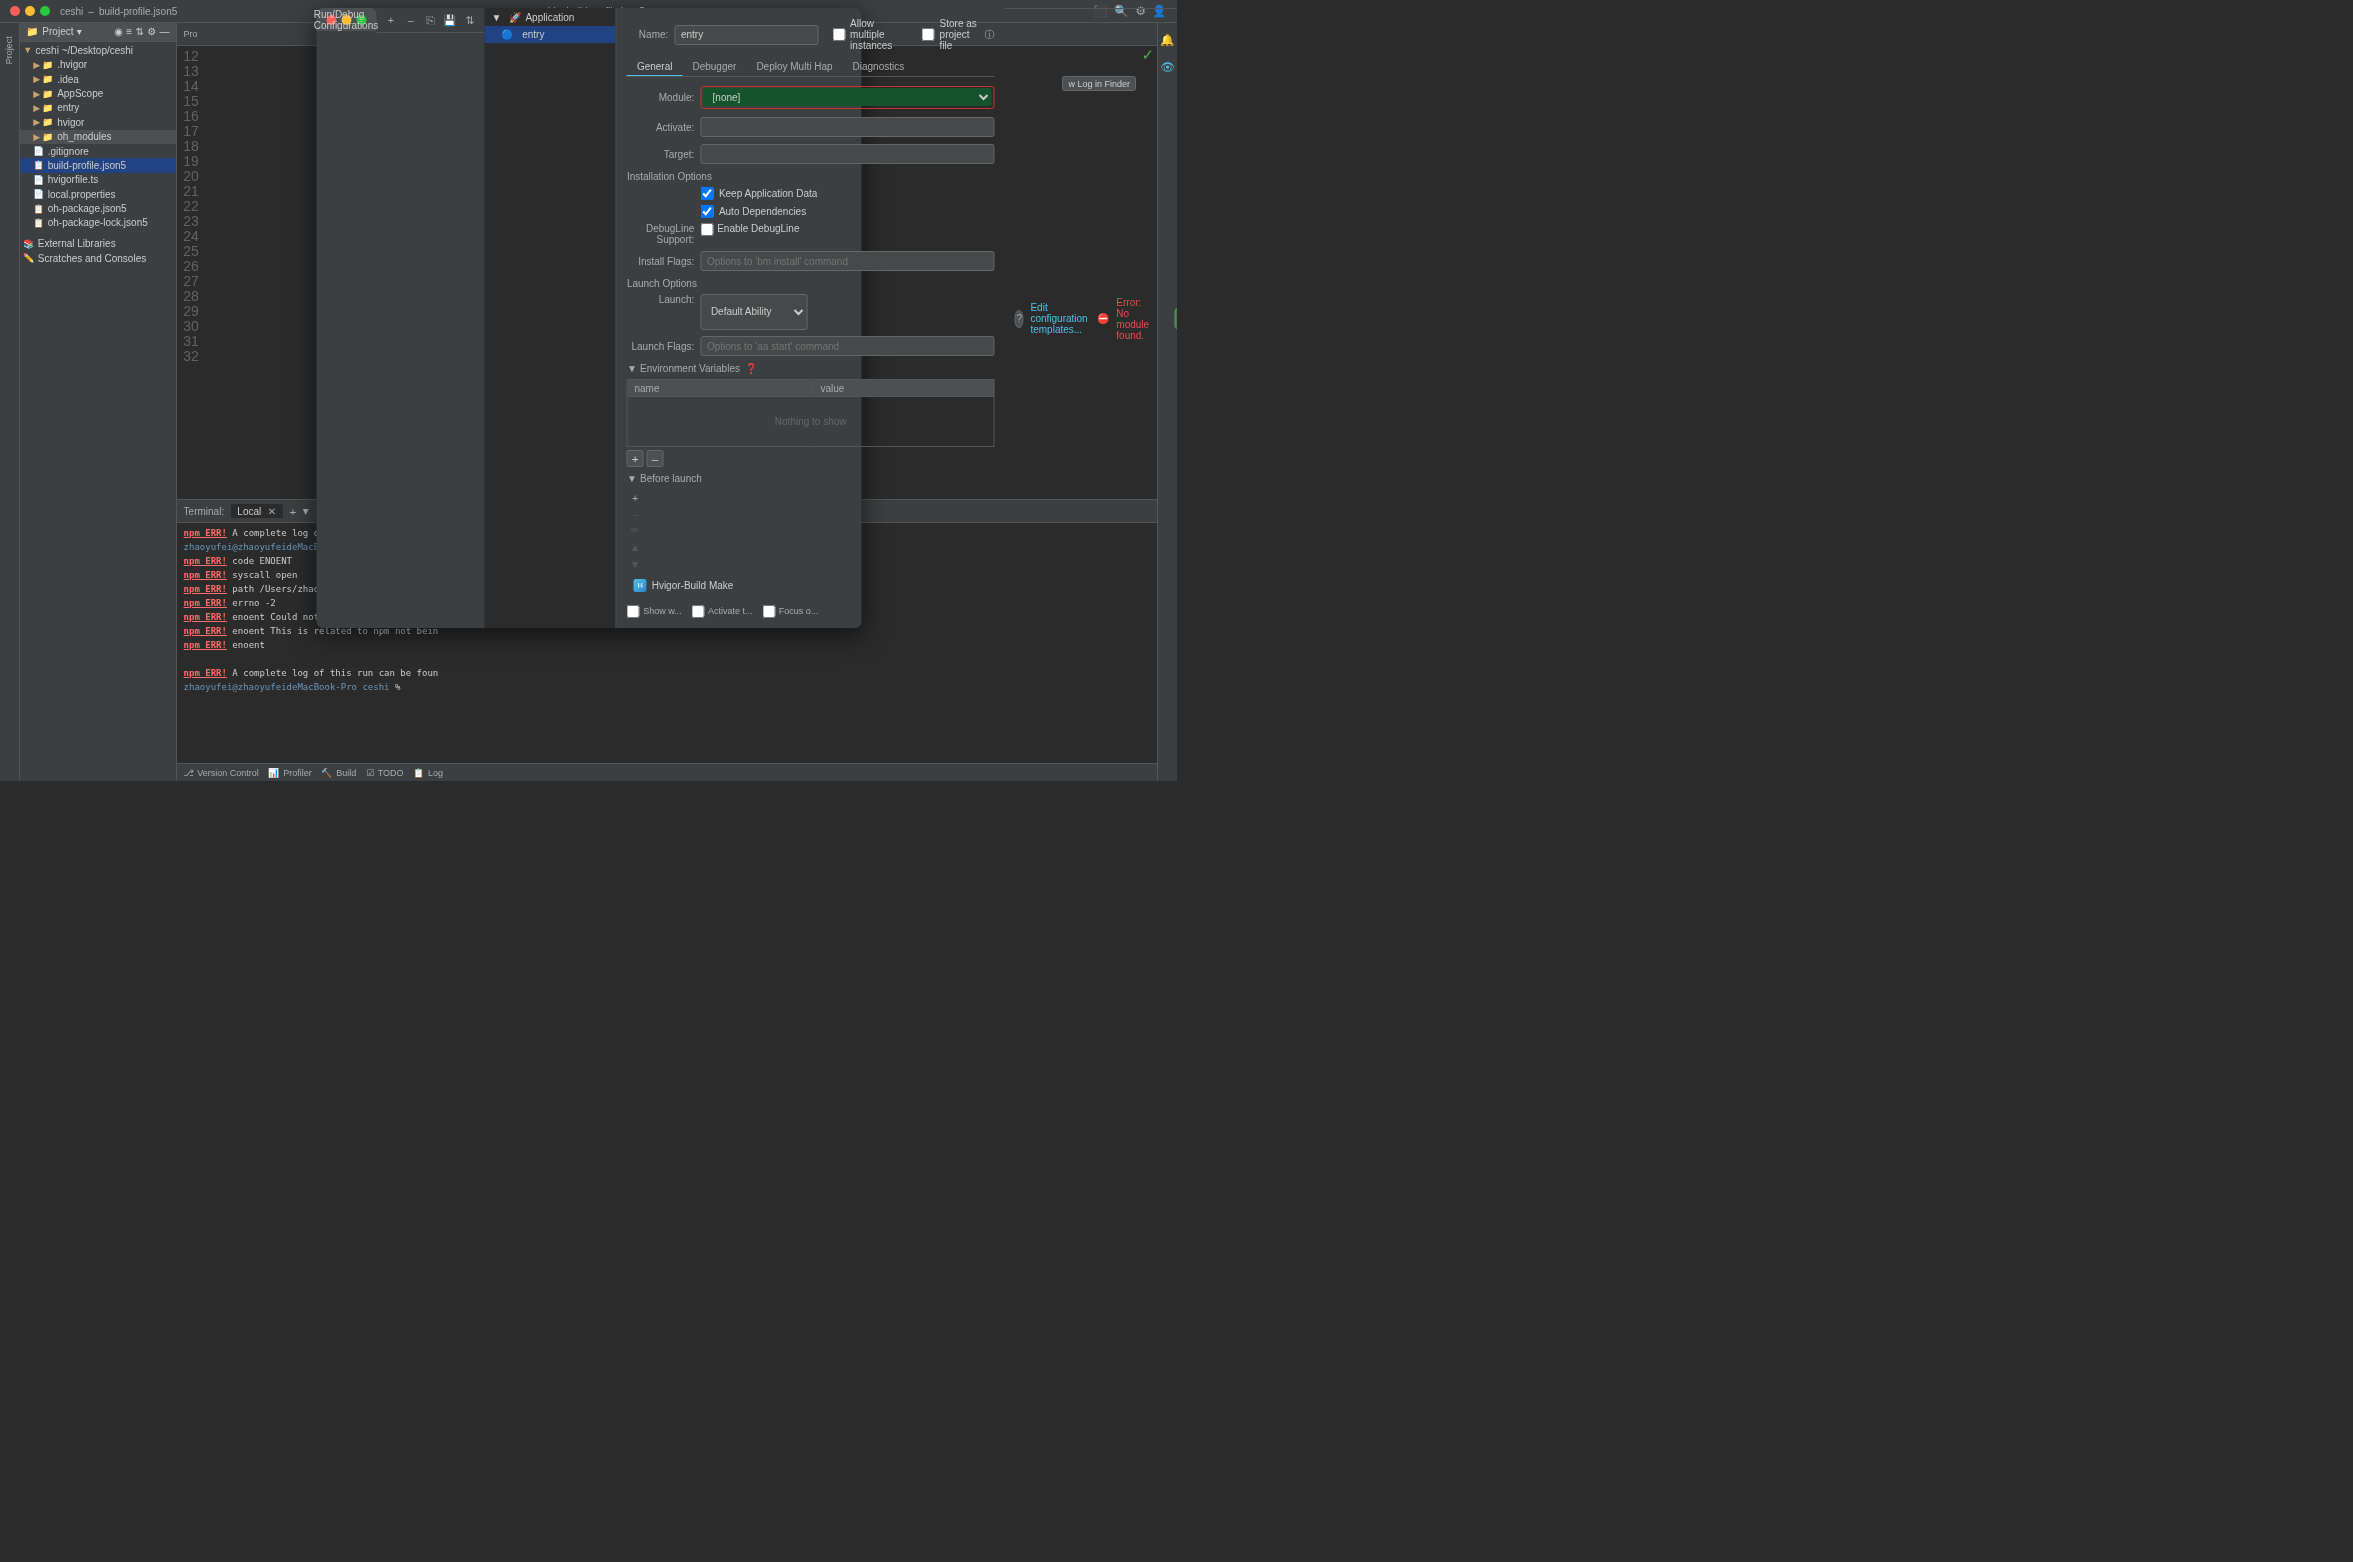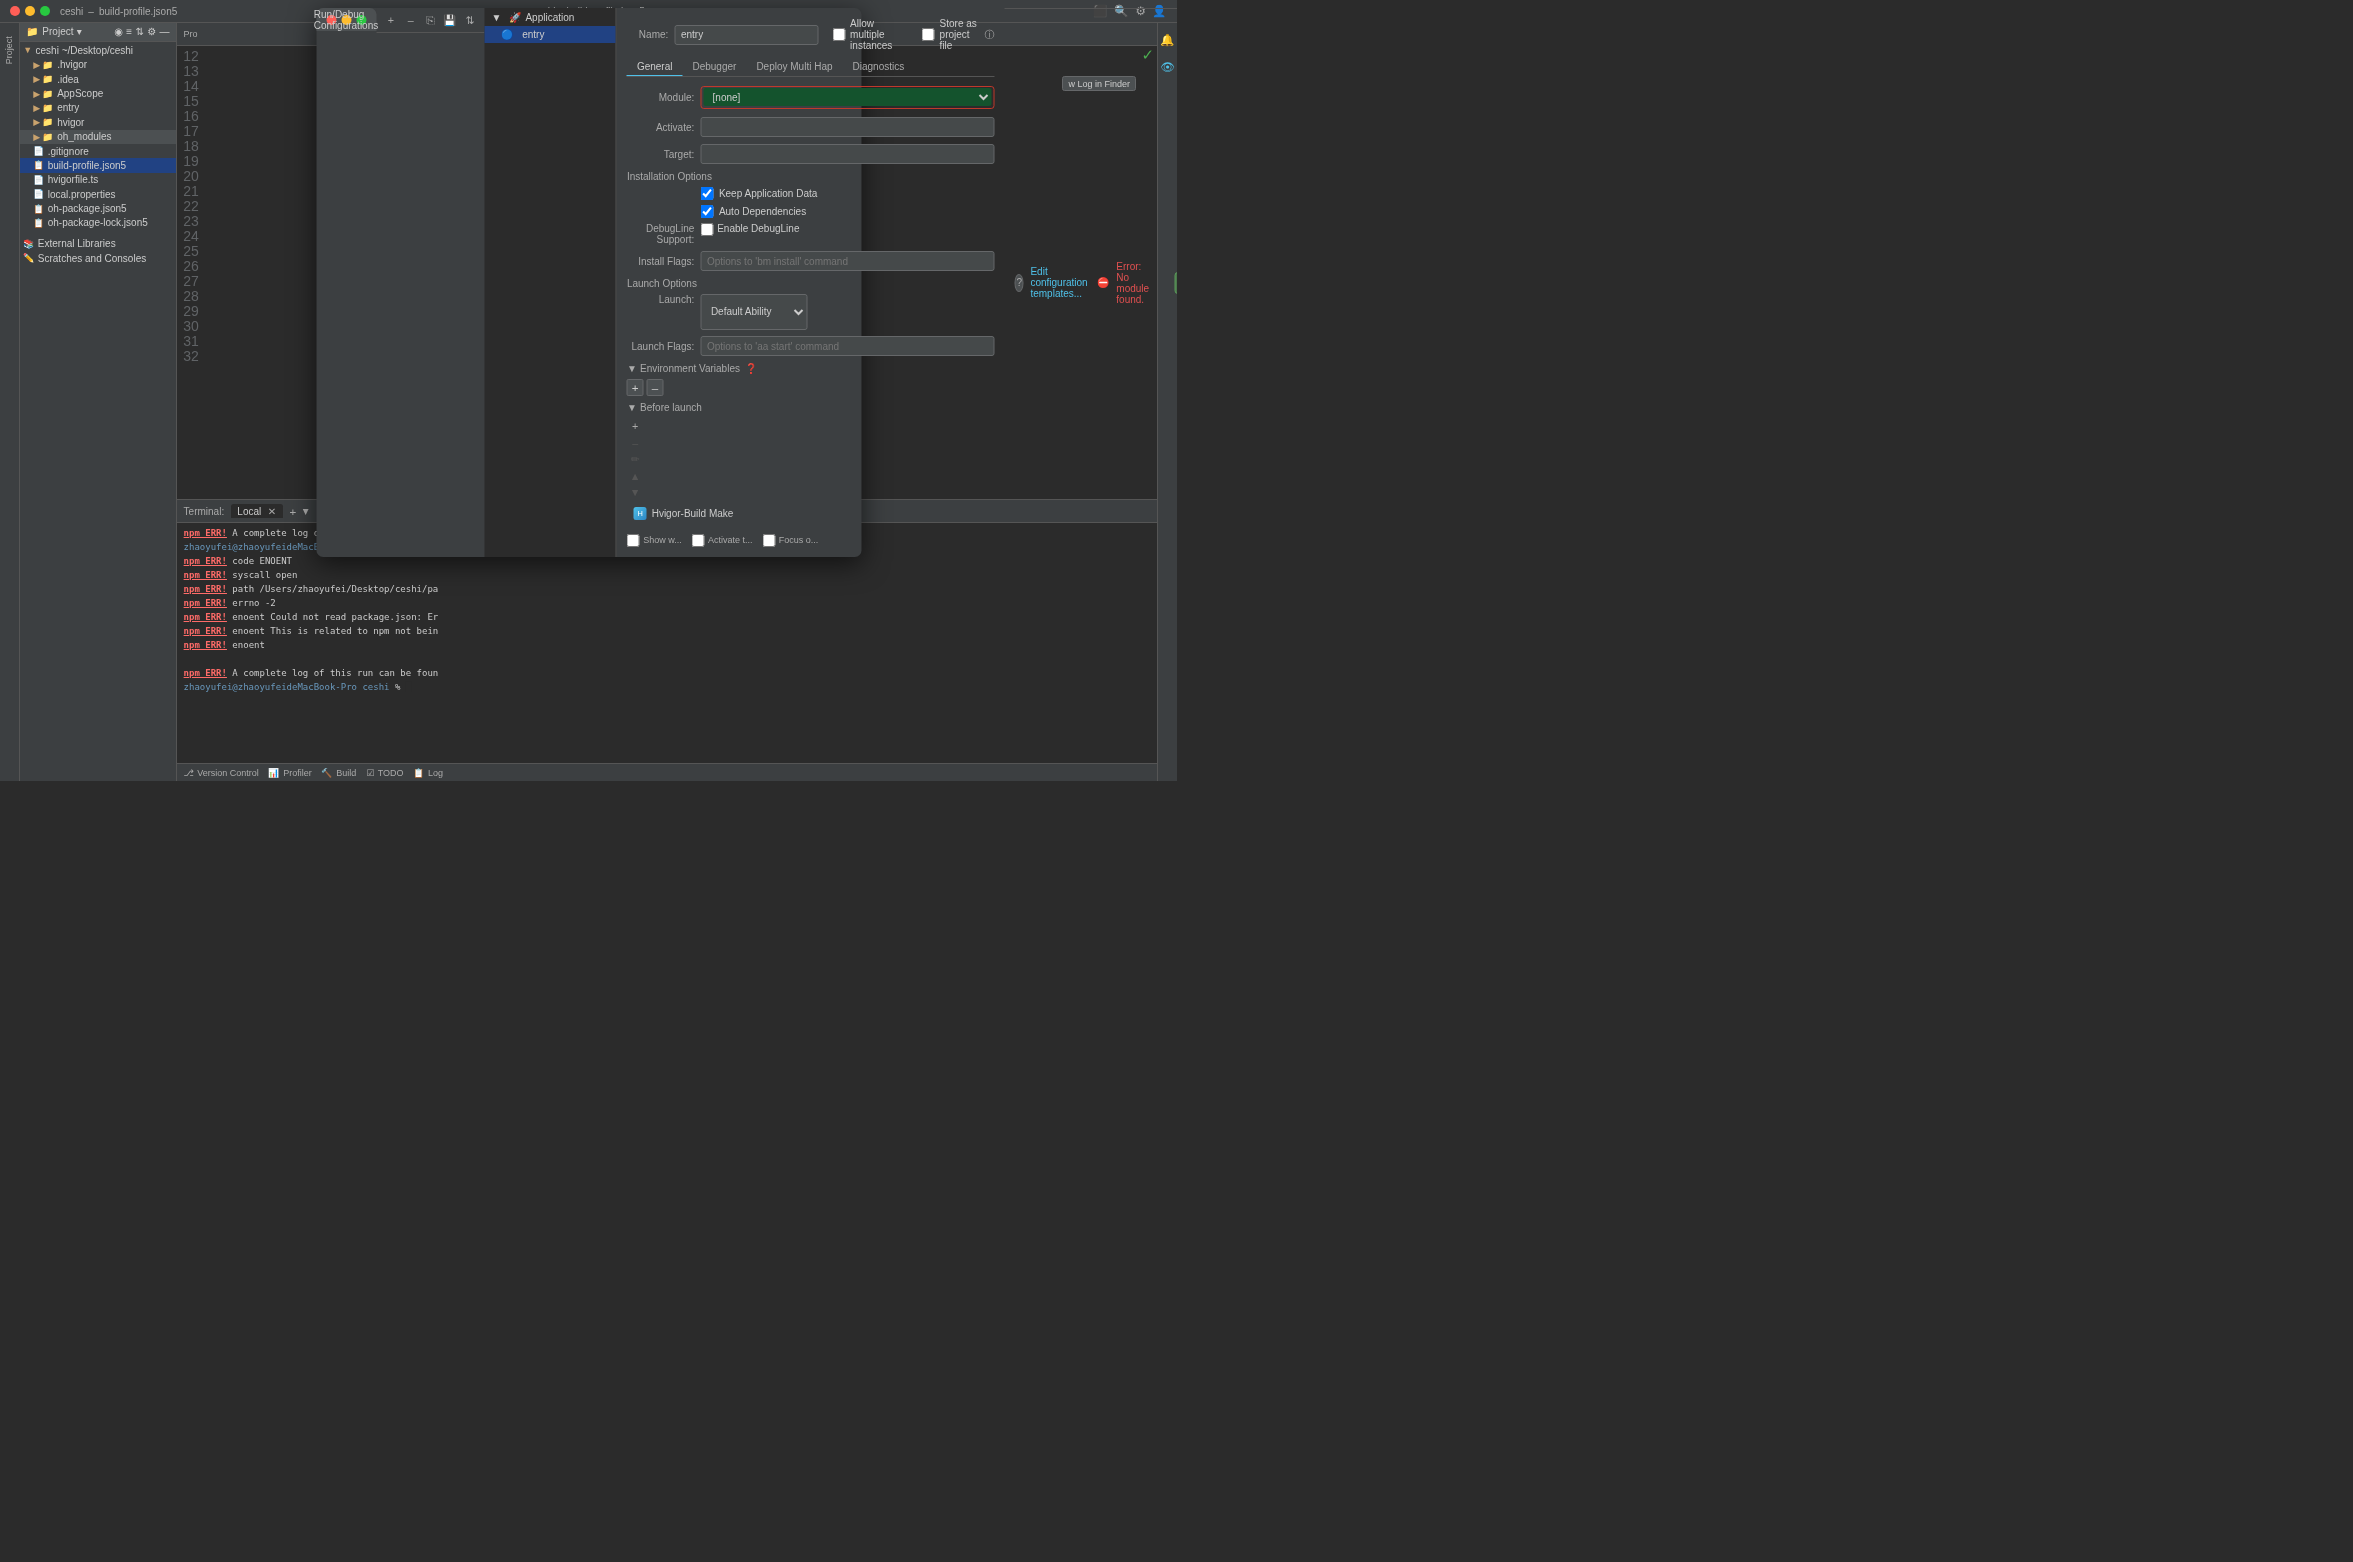--- a/index.html
+++ b/index.html
@@ -927,20 +927,35 @@
           <div class="form-row">
             <span class="form-label">Launch Flags:</span>
             <input class="form-input" type="text" placeholder="Options to 'aa start' command" style="">
           </div>
 
           <div class="section-header">
             <span class="section-arrow">▼</span>
             <span>Environment Variables</span>
             <span style="margin-left:5px;">❓</span>
           </div>
+          <table class="env-table">
+            <thead>
+              <tr>
+                <th>name</th>
+                <th>value</th>
+              </tr>
+            </thead>
+            <tbody>
+              <tr>
+                <td colspan="2">
+                  <div class="nothing-to-show">Nothing to show</div>
+                </td>
+              </tr>
+            </tbody>
+          </table>
           <div class="add-remove-row">
             <div class="small-btn">+</div>
             <div class="small-btn">–</div>
           </div>
 
           <div class="section-header">
             <span class="section-arrow">▼</span>
             <span>Before launch</span>
           </div>
           <div style="margin-bottom:3.3px;">

